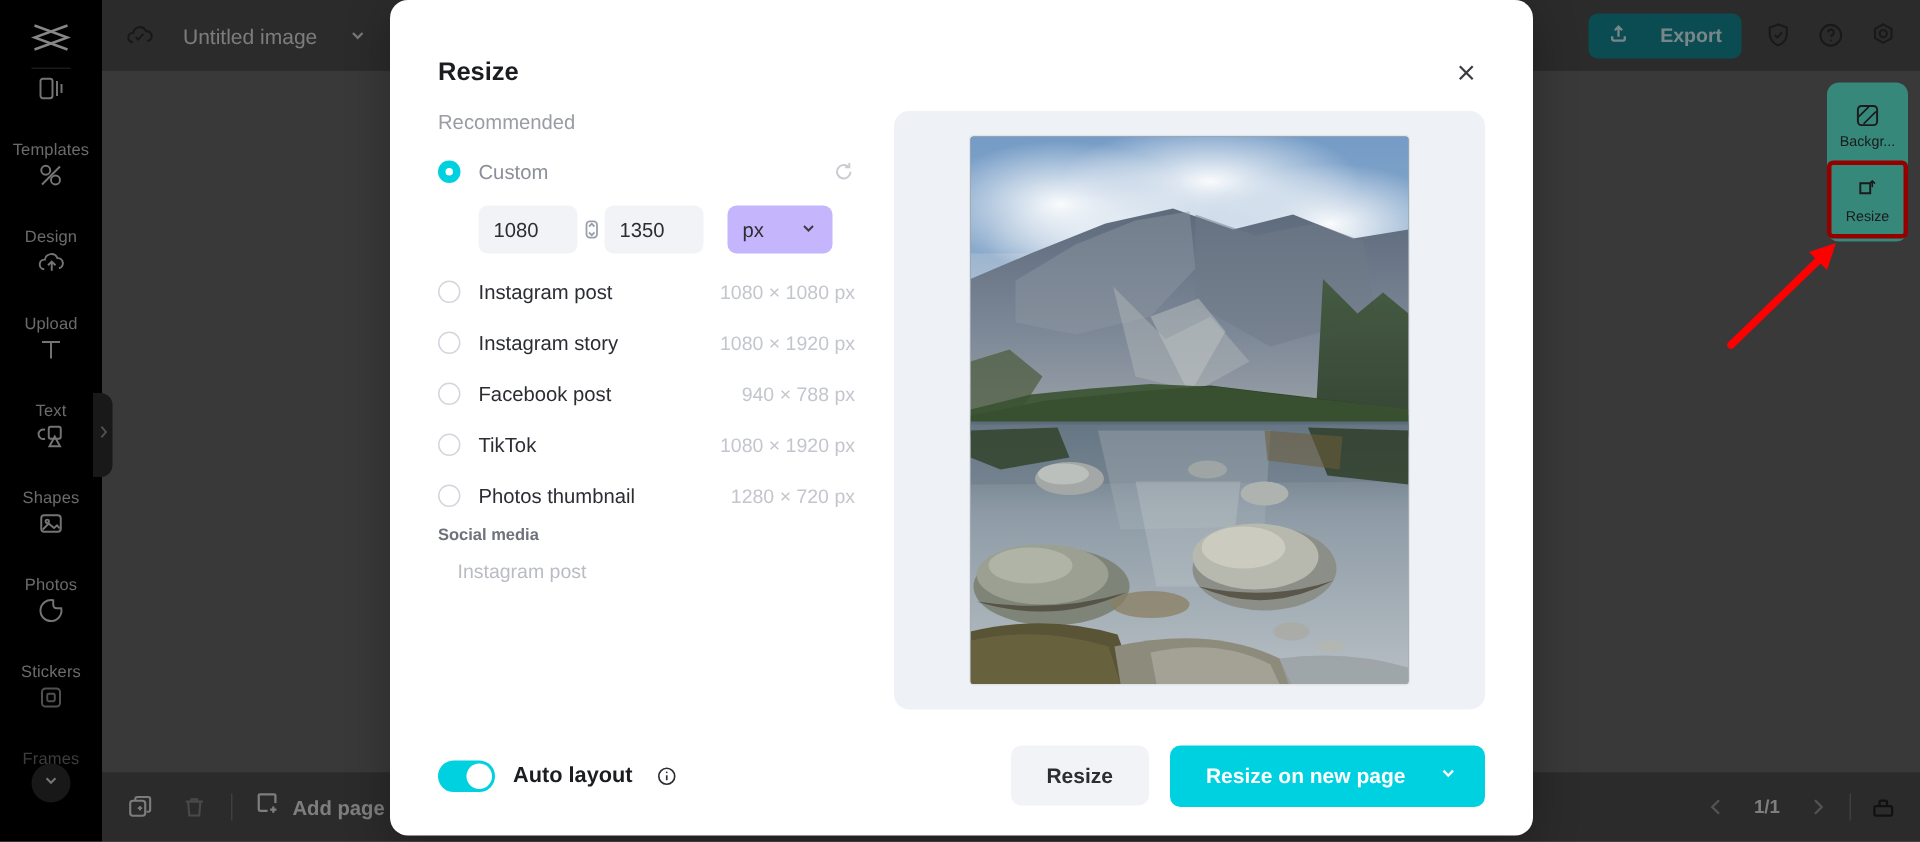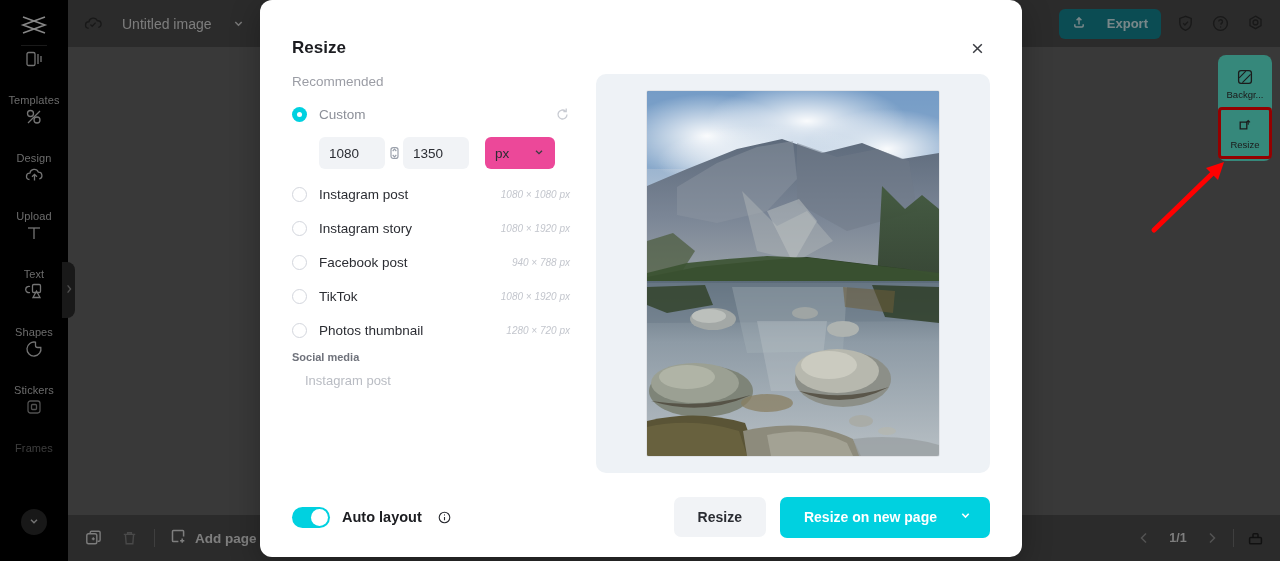--- a/index.html
+++ b/index.html
@@ -112,35 +112,35 @@
     display: flex; align-items: center; height: 34px; gap: 12px; cursor: pointer;
   }
   .radio {
     width: 15px; height: 15px; border-radius: 50%; border: 1.5px solid #d3d6dd;
     flex: 0 0 15px; background: #fff;
   }
   .radio.on { border: none; background: #00d1e0; display: flex; align-items: center; justify-content: center; }
   .radio.on::after { content: ""; width: 5px; height: 5px; border-radius: 50%; background: #fff; }
   .opt-name { font-size: 13.5px; color: #2b2d33; }
   .opt-name.muted { color: #8c8f98; }
-  .opt-dim { margin-left: auto; font-size: 10px; color: #c3c6cd; font-style: italic; }
+  .opt-dim { margin-left: auto; font-size: 13px; color: #c3c6cd; }
   .reset-ic { margin-left: auto; width: 16px; height: 16px; display: flex; align-items: center; justify-content: center; cursor: pointer; }
 
   .size-row { display: flex; align-items: center; gap: 6px; margin: 6px 0 8px 27px; }
   .num-field {
     width: 66px; height: 32px; background: #f1f3f6; border: none; border-radius: 6px;
     font-family: "Liberation Sans", sans-serif; font-size: 13.5px; color: #2b2d33;
     padding: 0 10px;
   }
   .link-ic {
     width: 14px; height: 22px; display: flex; align-items: center; justify-content: center;
     cursor: pointer; background: #fff; border-radius: 3px; margin: 0 -4px;
   }
   .unit-sel {
-    width: 70px; height: 32px; background: #ec4899; border-radius: 6px;
+    width: 70px; height: 32px; background: #c4b5fd; border-radius: 6px;
     display: flex; align-items: center; justify-content: space-between;
     padding: 0 10px; font-size: 13.5px; color: #2b2d33; cursor: pointer; margin-left: 10px;
   }
 
   .sm-label { font-size: 11px; color: #6f727b; font-weight: 600; margin-top: 4px; }
   .sm-item { font-size: 13px; color: #b9bcc3; margin-top: 10px; margin-left: 13px; }
 
   .preview {
     flex: 1; background: #eef2f6; border-radius: 10px; min-height: 0;
     display: flex; align-items: center; justify-content: center; margin-bottom: 4px;
@@ -242,20 +242,30 @@
         <span class="ic">
           <svg width="20" height="20" viewBox="0 0 20 20" fill="none" stroke="#c9c9c9" stroke-width="1.3">
             <rect x="8.5" y="3.5" width="8" height="8" rx="1.3"></rect>
             <path d="M9 16.5 L12.5 10 L16 16.5 Z"></path>
             <path d="M6 5.5a3.2 3.2 0 1 0 0 6"></path>
           </svg>
         </span>
         <span class="lbl">Shapes</span>
       </div>
 
+      <div class="rail-item">
+        <span class="ic">
+          <svg width="20" height="20" viewBox="0 0 20 20" fill="none" stroke="#c9c9c9" stroke-width="1.3">
+            <rect x="3.5" y="4.5" width="13" height="11" rx="2"></rect>
+            <circle cx="7.5" cy="8.5" r="1.1"></circle>
+            <path d="M4.5 14 L8.5 10 L12 13 L14 11.3 L15.8 13.2"></path>
+          </svg>
+        </span>
+        <span class="lbl">Photos</span>
+      </div>
 
       <div class="rail-item">
         <span class="ic">
           <svg width="20" height="20" viewBox="0 0 20 20" fill="none" stroke="#c9c9c9" stroke-width="1.3">
             <path d="M11.5 3.2a7 7 0 1 0 5.3 5.3h-3.2a2.1 2.1 0 0 1-2.1-2.1Z"></path>
           </svg>
         </span>
         <span class="lbl">Stickers</span>
       </div>
 

